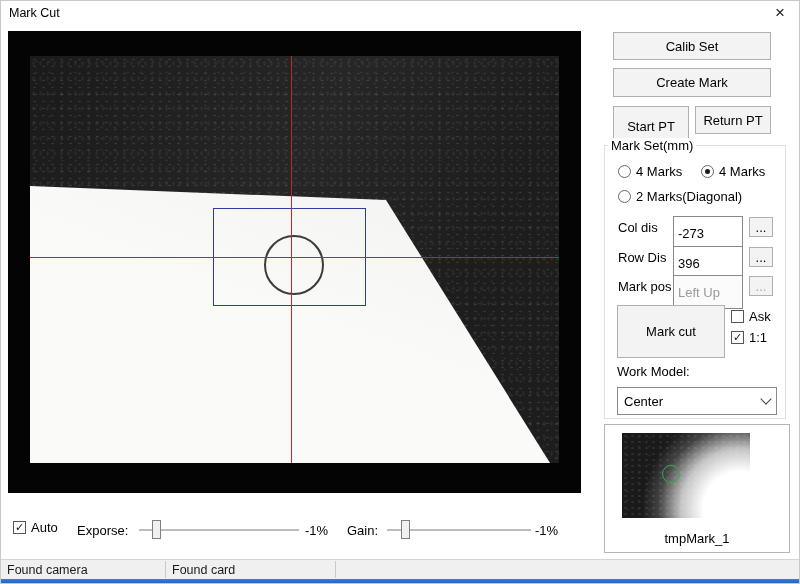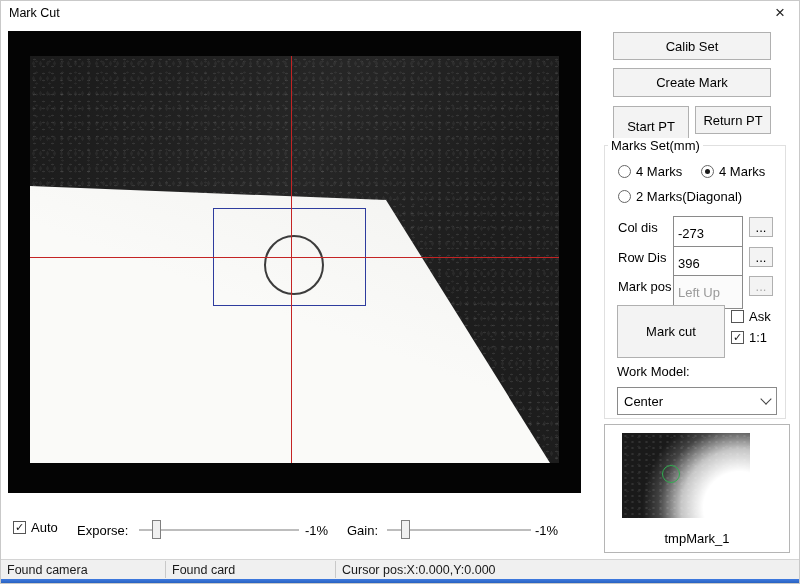--- a/index.html
+++ b/index.html
@@ -96,21 +96,21 @@
       <div class="ch-h" style="background: rgb(196, 36, 36);"></div>
     </div>
   </div>
 
   <div class="abs btn" style="left:612px;top:31px;width:158px;height:28px;">Calib Set</div>
   <div class="abs btn" style="left:612px;top:67px;width:158px;height:29px;">Create Mark</div>
   <div class="abs btn" style="left:612px;top:105px;width:76px;height:40px;">Start PT</div>
   <div class="abs btn" style="left:694px;top:105px;width:76px;height:28px;">Return PT</div>
 
   <div class="abs groupbox"></div>
-  <div class="abs group-caption">Marks Set(mm)</div>
+  <div class="abs group-caption">Mark Set(mm)</div>
 
   <div class="abs row" style="left:617px;top:163px;">
     <span class="radio"></span>
     <span>4 Marks</span>
   </div>
   <div class="abs row" style="left:700px;top:163px;justify-content:center;">
     <span class="radio sel"></span>
     <span>4 Marks</span>
   </div>
   <div class="abs row" style="left:617px;top:188px;">
@@ -171,18 +171,17 @@
     <div class="track"></div>
     <div class="thumb" style="left:14px;"></div>
   </div>
   <div class="abs" style="left:534px;top:522px;">-1%</div>
 
   <div class="abs statusbar">
     <div class="abs" style="left:6px;top:3px;">Found camera</div>
     <div class="sep" style="left:164px;"></div>
     <div class="abs" style="left:171px;top:3px;">Found card</div>
     <div class="sep" style="left:334px;"></div>
-    <div class="abs" style="left:341px;top:3px;">Cursor pos:X:0.000,Y:0.000</div>
   </div>
 
   <div class="abs taskbar-edge"></div>
 
 </div>
 
 </body></html>

